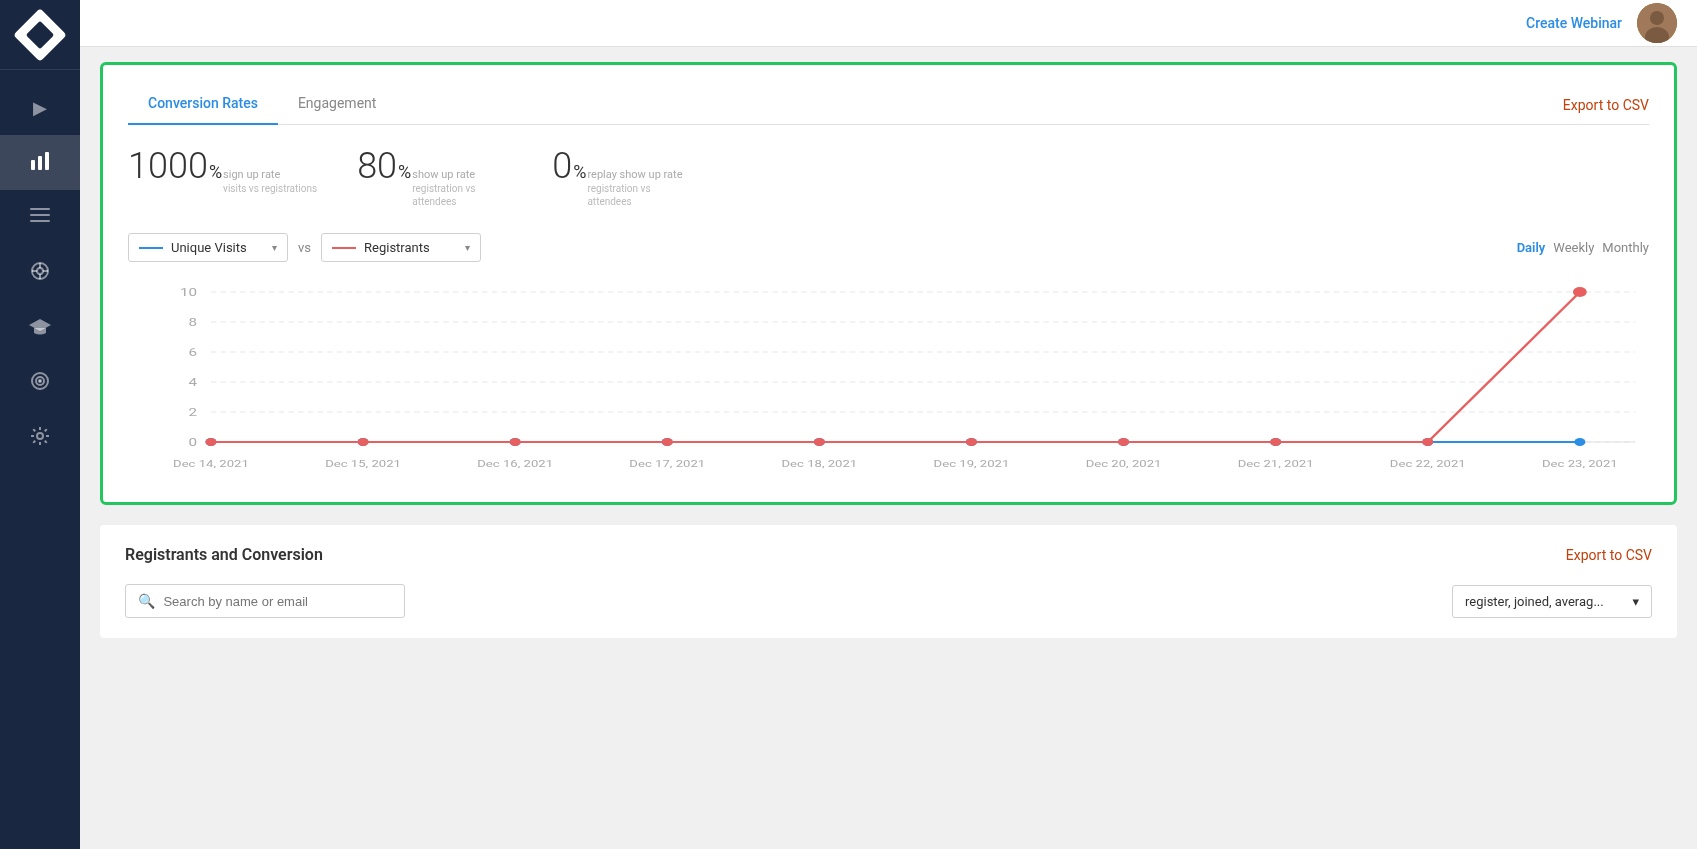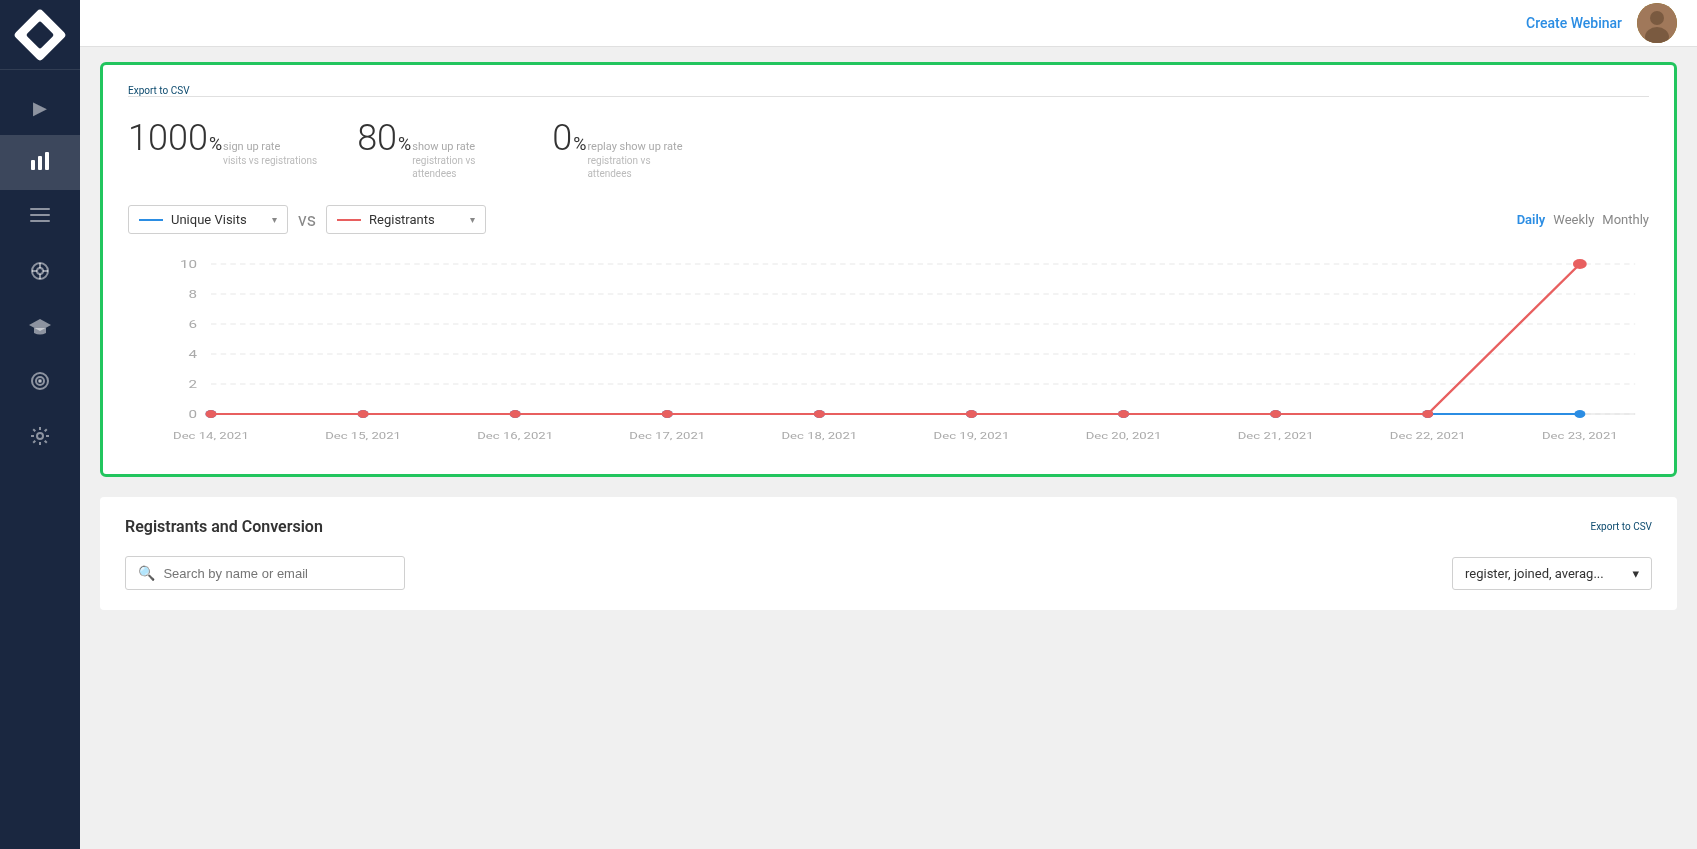--- a/index.html
+++ b/index.html
@@ -155,22 +155,22 @@
       color: #888;
       border-bottom: 2px solid transparent;
       margin-bottom: -1px;
     }
     .tab.active {
       color: #2b8de3;
       border-bottom-color: #2b8de3;
       font-weight: 500;
     }
     .export-csv {
-      color: #0c4a6e;
-      font-size: 10px;
+      color: #c2410c;
+      font-size: 14px;
       cursor: pointer;
     }
 
     
     .stats-row {
       display: flex;
       gap: 40px;
       margin-bottom: 25px;
       align-items: baseline;
     }
@@ -229,21 +229,21 @@
       min-width: 160px;
       cursor: pointer;
       background: white;
     }
     .select-label { flex: 1; }
     .select-arrow {
       color: #888;
       font-size: 10px;
     }
     .vs-text {
-      font-size: 18px;
+      font-size: 13px;
       color: #888;
     }
 
     
     .time-buttons {
       display: flex;
       gap: 8px;
       align-items: center;
       font-size: 13px;
     }
@@ -401,20 +401,24 @@
         </svg>
       </div>
     </div>
   </div>
 
   <div class="content">
 
     <div class="card highlighted">
 
       <div class="tabs">
+        <div class="tabs-left">
+          <div class="tab active">Conversion Rates</div>
+          <div class="tab">Engagement</div>
+        </div>
         <span class="export-csv">Export to CSV</span>
       </div>
 
       <div class="stats-row">
         <div class="stat-item">
           <span class="stat-value">1000</span>
           <span class="stat-percent">%</span>
           <div class="stat-label">
             <span class="stat-label-title">sign up rate</span>
             <span class="stat-label-sub">visits vs registrations</span>

